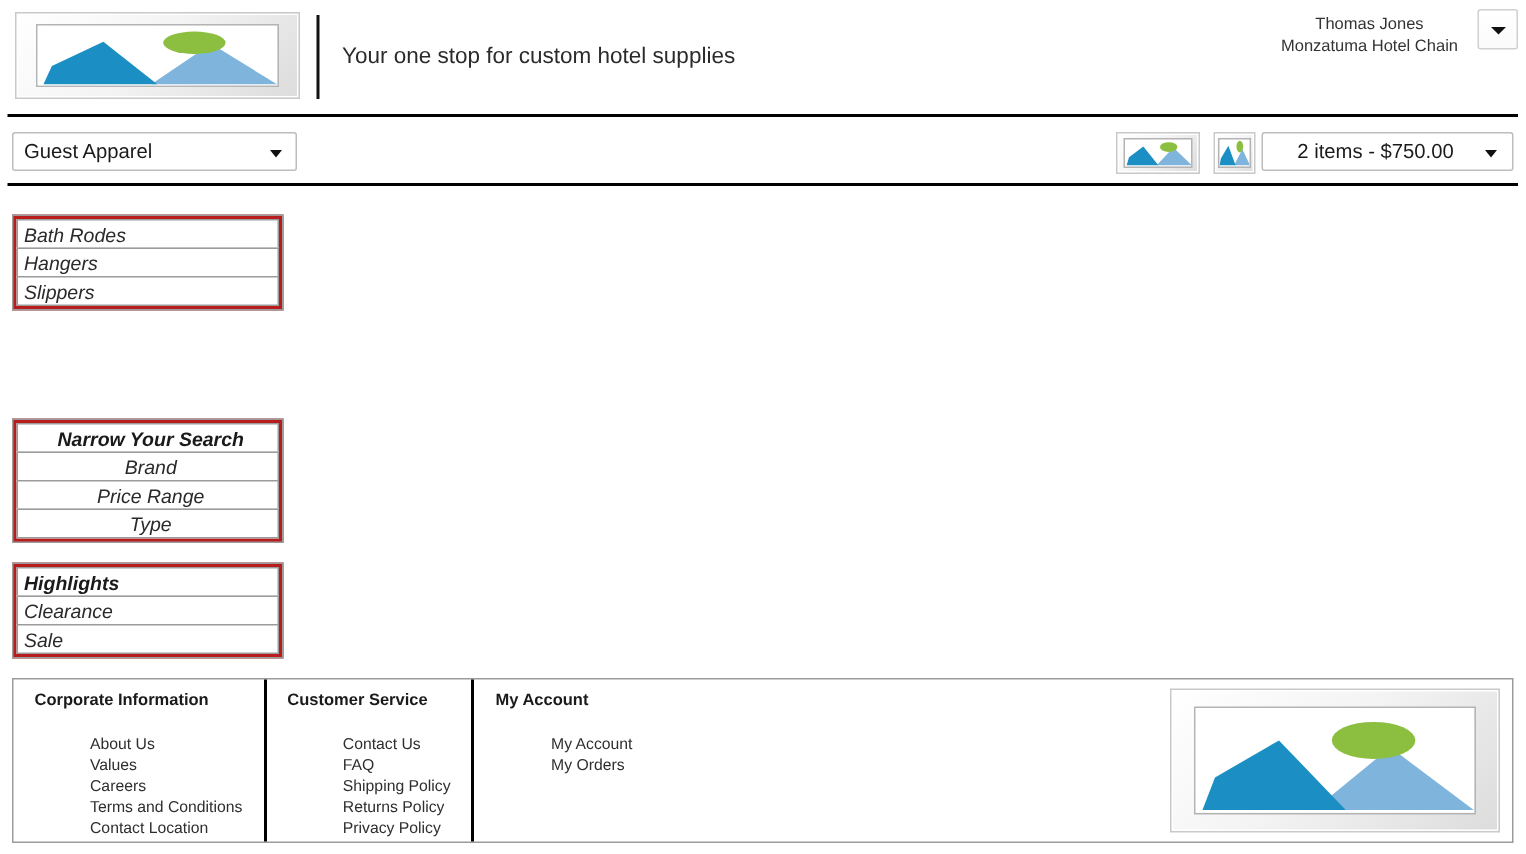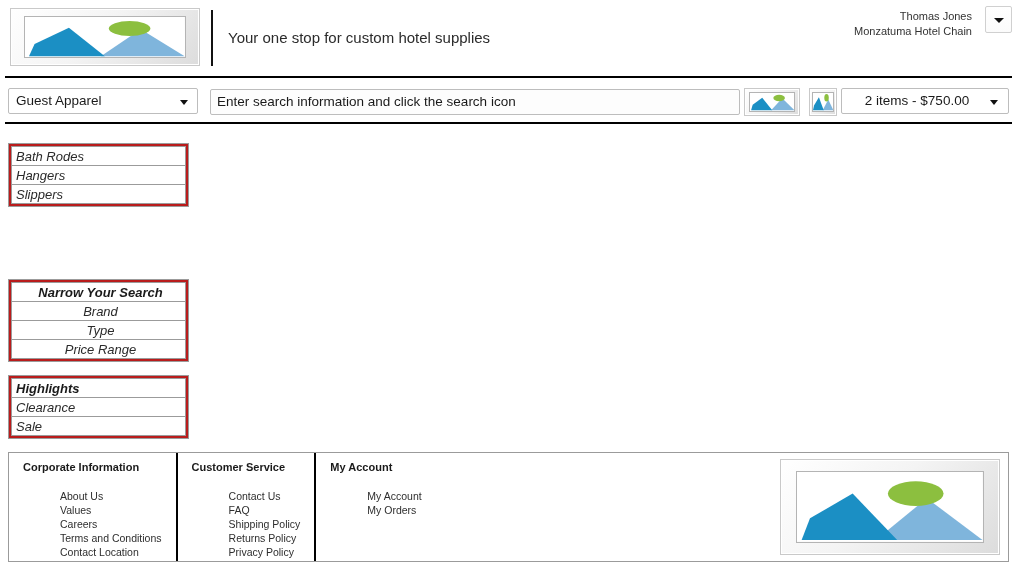--- a/index.html
+++ b/index.html
@@ -61,21 +61,21 @@
   #tagline {
     position: absolute;
     left: 228px; top: 29px;
     font-size: 15px;
     color: #2b2b2b;
     white-space: nowrap;
   }
   #user-block {
     position: absolute;
     right: 45px; top: 9px;
-    text-align: right;
+    text-align: center;
     font-size: 11px;
     color: #333333;
     line-height: 15px;
     white-space: nowrap;
   }
   #user-dropdown-btn {
     position: absolute;
     right: 5px; top: 6px;
     width: 27px; height: 27px;
     background: linear-gradient(180deg, #ffffff 0%, #fbfbfb 100%);
@@ -270,21 +270,20 @@
 
 <div class="hrule" id="rule-top"></div>
 
 <div id="searchbar">
 
   <div id="category-select" class="fieldbox">
     <span>Guest Apparel</span>
     <span class="caret"></span>
   </div>
 
-  <div id="search-input" class="fieldbox" title="Enter search information and click the search icon">Enter search information and click the search icon</div>
 
   <div id="search-icon-btn" class="imgph">
     <div class="inner">
       <svg viewBox="0 0 200 60" preserveAspectRatio="none">
         <rect x="0" y="0" width="200" height="60" fill="#ffffff"></rect>
         <polygon points="95,58 145,18 200,58" fill="#7fb5dc"></polygon>
         <polygon points="5,58 12,40 55,16 100,58" fill="#1b8fc4"></polygon>
         <ellipse cx="131" cy="17" rx="26" ry="11" fill="#8cbf3f"></ellipse>
       </svg>
     </div>
@@ -311,22 +310,22 @@
 
 <div class="panel" id="panel-categories">
   <div class="row">Bath Rodes</div>
   <div class="row">Hangers</div>
   <div class="row">Slippers</div>
 </div>
 
 <div class="panel" id="panel-narrow">
   <div class="row head">Narrow Your Search</div>
   <div class="row indent">Brand</div>
+  <div class="row indent">Price Range</div>
   <div class="row indent">Type</div>
-  <div class="row indent">Price Range</div>
 </div>
 
 <div class="panel" id="panel-highlights">
   <div class="row head">Highlights</div>
   <div class="row indent">Clearance</div>
   <div class="row indent">Sale</div>
 </div>
 
 <div id="footer">
   <div id="footer-cols">

